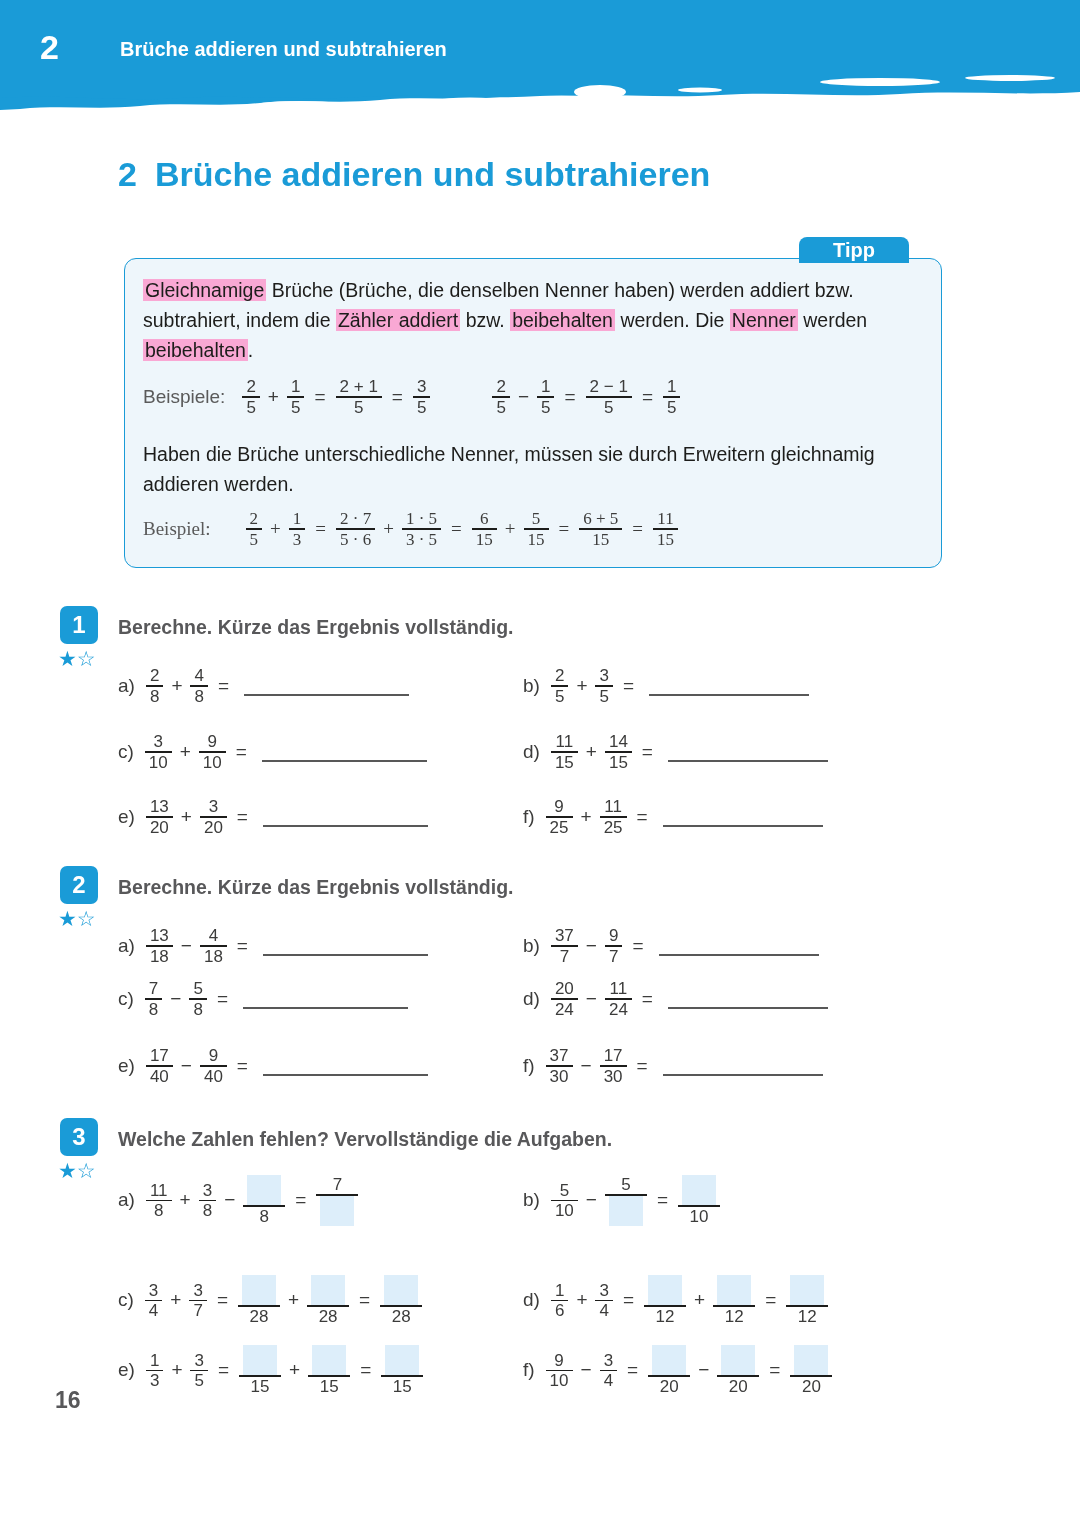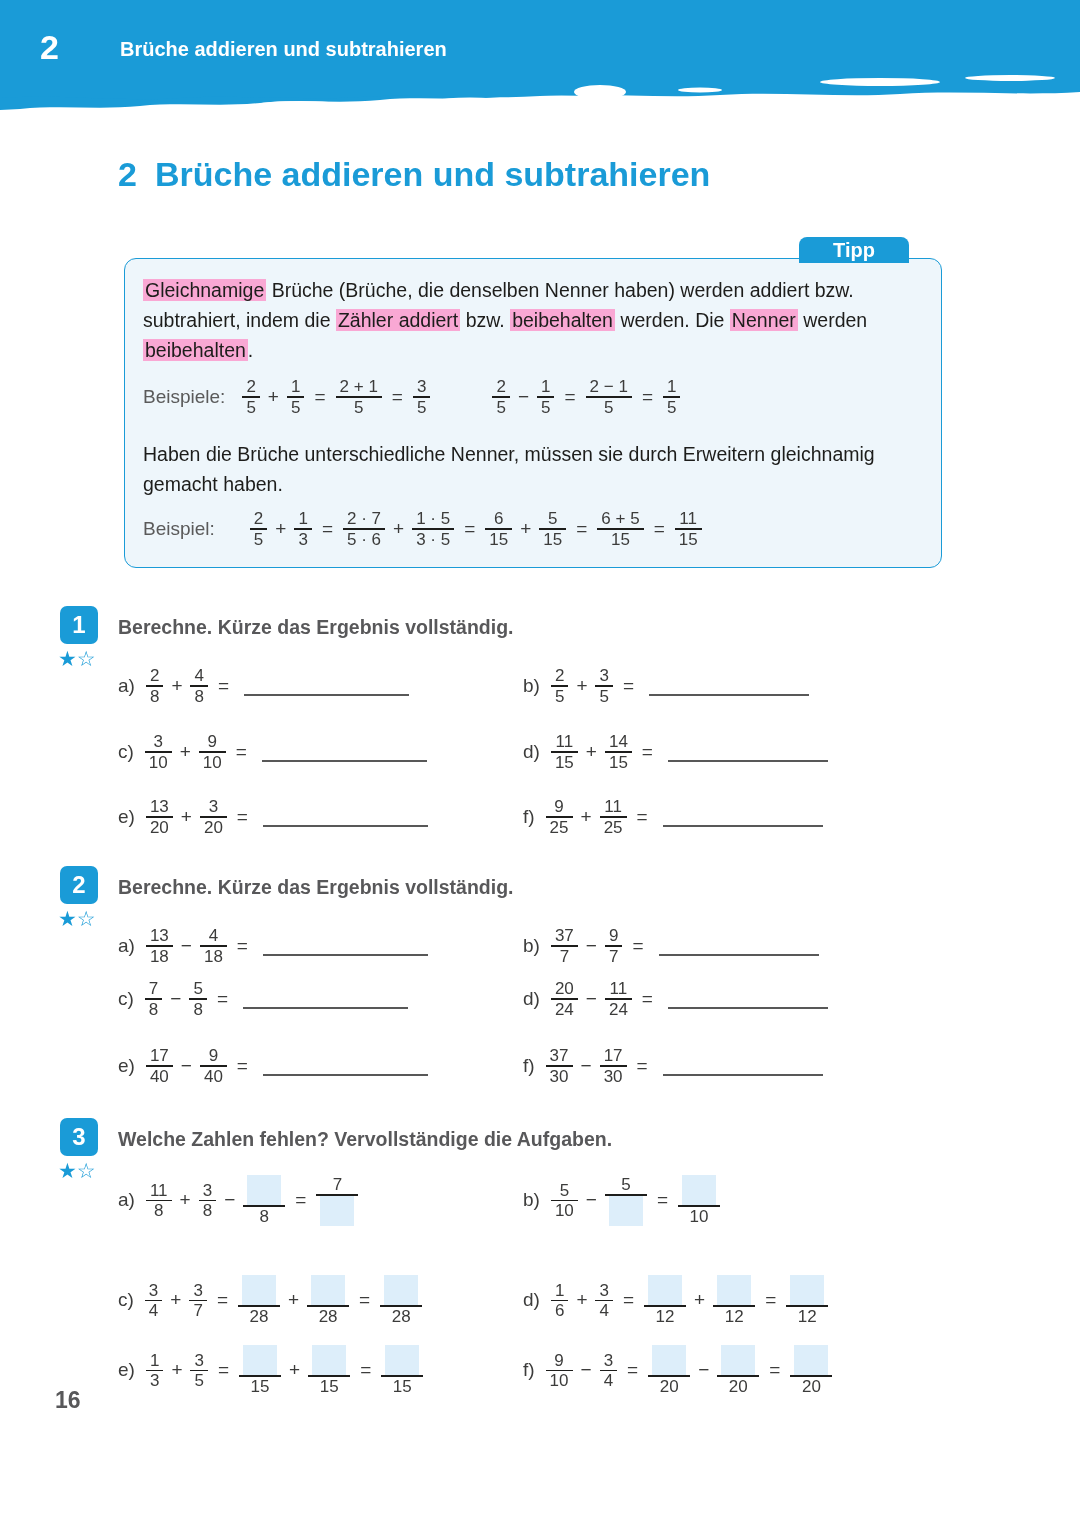--- a/index.html
+++ b/index.html
@@ -194,22 +194,22 @@
             <span class="den">5</span>
           </span>
           <span class="eq">=</span>
           <span class="frac">
             <span class="num">1</span>
             <span class="bar"></span>
             <span class="den">5</span>
           </span>
         </span></span>
   </div>
-  <div class="tipp-text" style="top:180px;">Haben die Brüche unterschiedliche Nenner, müssen sie durch Erweitern gleichnamig gemacht haben.</div>
-  <div class="ex-row" style="left:18px;top:250px;">
+  <div class="tipp-text" style="top:180px;">Haben die Brüche unterschiedliche Nenner, müssen sie durch Erweitern gleichnamig addieren werden.</div>
+  <div class="ex-row" style="left:18px;top:250px;font-family:Liberation Serif, serif;">
     <span class="ex-label">Beispiel:</span>
     <span style="display:inline-block;width:18px;"></span>
     <span id="tipp-ex3"><span style="display: inline-flex; align-items: center;">
           <span class="frac">
             <span class="num">2</span>
             <span class="bar"></span>
             <span class="den">5</span>
           </span>
           <span class="op">+</span>
           <span class="frac">

